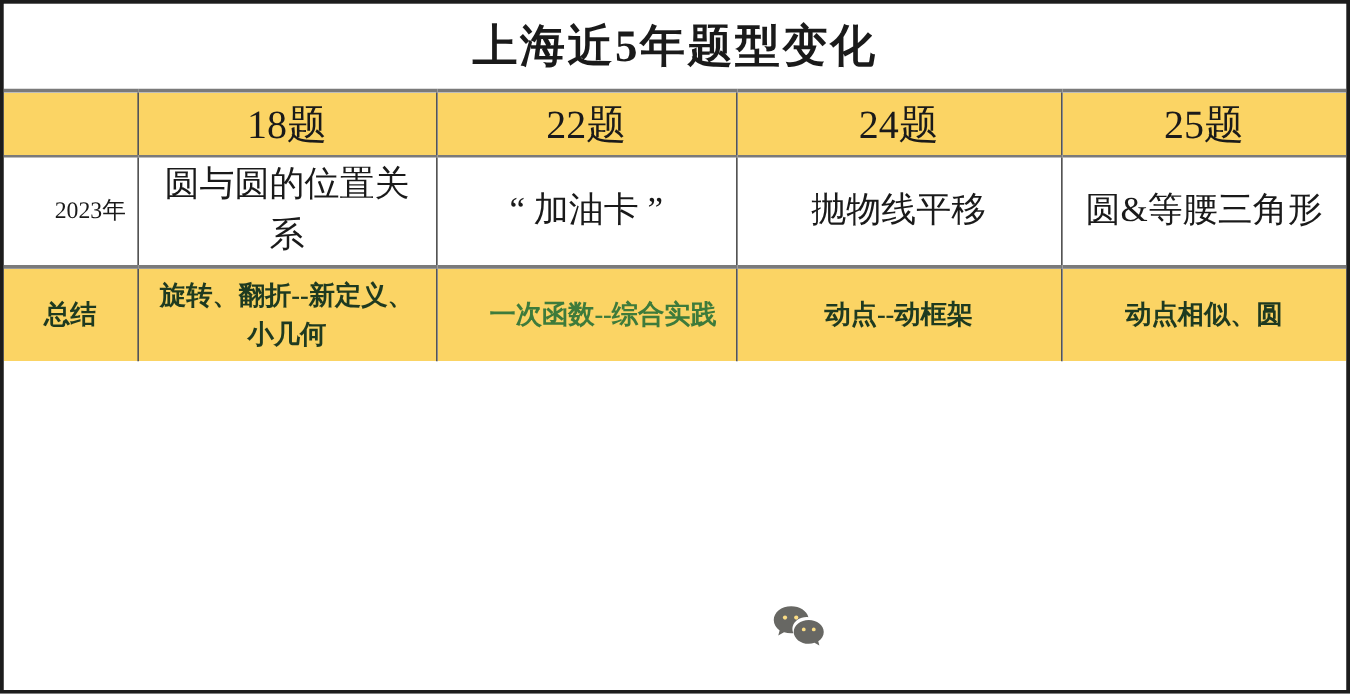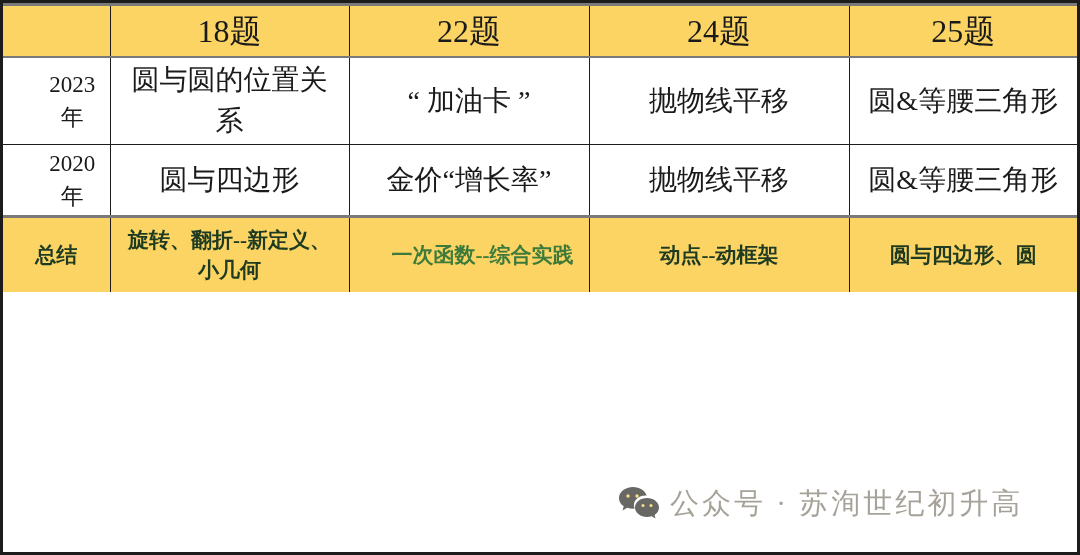--- a/index.html
+++ b/index.html
@@ -43,21 +43,21 @@
   table.grid tr td:first-child, table.grid tr th:first-child{border-left:none;}
   table.grid tr td:last-child, table.grid tr th:last-child{border-right:none;margin-left:12px;}
   tr.header-row th{
     background:var(--header-bg);
     height:36px;
     font-size:32px;
     border-top:3px solid var(--separator-gray);
     border-bottom:2px solid var(--separator-gray);
   }
   tr.data-row{height:71px;}
-  tr.data-row td.year-cell{font-size:23px;padding-left:40px;}
+  tr.data-row td.year-cell{font-size:19px;padding-left:40px;}
   tr.summary-row td{
     background:var(--header-bg);
     height:70px;
     font-weight:700;
     font-size:21px;
     color:var(--summary-dark);
     border-top:3px solid var(--separator-gray);
     border-bottom:none;
   }
   tr.summary-row td.sum-green{color:var(--summary-green);padding-left:35px;}
@@ -73,20 +73,21 @@
     letter-spacing:3px;
     color:rgba(92,86,70,0.55);
   }
   .wm-icon{opacity:0.78;flex:0 0 auto;}
 </style>
 </head>
 <body>
 
 <div class="frame">
 
+  <div class="title">上海近5年题型变化</div>
 
   <table class="grid">
     <colgroup>
       <col style="width:107px">
         <col style="width:239px">
         <col style="width:240px">
         <col style="width:260px">
         <col style="width:228px">
     </colgroup>
     <tbody>
@@ -101,48 +102,40 @@
       <tr class="data-row">
         <td class="year-cell">2023年</td>
         <td>圆与圆的位置关系</td>
         <td>“ 加油卡 ”</td>
         <td>抛物线平移</td>
         <td>圆&amp;等腰三角形</td>
       </tr>
 
 
 
-      <tr class="data-row">
-        <td class="year-cell">2020年</td>
-        <td>圆与四边形</td>
-        <td>金价“增长率”</td>
-        <td>抛物线平移</td>
-        <td>圆&amp;等腰三角形</td>
-      </tr>
 
 
       <tr class="summary-row">
         <td>总结</td>
         <td>旋转、翻折--新定义、小几何</td>
         <td class="sum-green">一次函数--综合实践</td>
         <td>动点--动框架</td>
-        <td>圆与四边形、圆</td>
+        <td>动点相似、圆</td>
       </tr>
     </tbody>
   </table>
 
   <div class="watermark">
     <svg class="wm-icon" width="44" height="36" viewBox="0 0 44 36" aria-hidden="true">
       <g fill="rgba(40,40,34,0.9)">
         <path d="M15 1 C7 1 1 6 1 12 c0 3.4 1.8 6.3 4.7 8.3 L4.6 24.4 l4.6-2.6 c1.8 0.6 3.8 0.9 5.8 0.9 0.6 0 1.2 0 1.8-0.1 C16 21 15.6 19 16.2 17 17.5 12.6 22 9.6 27.2 9.6 c0.5 0 1 0 1.5 0.1 C27.4 4.7 21.8 1 15 1 Z"></path>
         <path d="M29 12 c-6.6 0-12 4.2-12 9.5 0 5.2 5.4 9.5 12 9.5 1.6 0 3.2-0.3 4.6-0.8 l3.9 2.2-0.9-3.5 c2.7-1.7 4.4-4.4 4.4-7.4 C41 16.2 35.6 12 29 12 Z"></path>
       </g>
       <g fill="#FBD464">
         <circle cx="10" cy="10" r="1.7"></circle>
         <circle cx="19" cy="10" r="1.7"></circle>
         <circle cx="25" cy="19.5" r="1.5"></circle>
         <circle cx="33" cy="19.5" r="1.5"></circle>
       </g>
     </svg>
-    <span class="wm-text">公众号 · 苏洵世纪初升高</span>
   </div>
 
 </div>
 
 </body></html>

